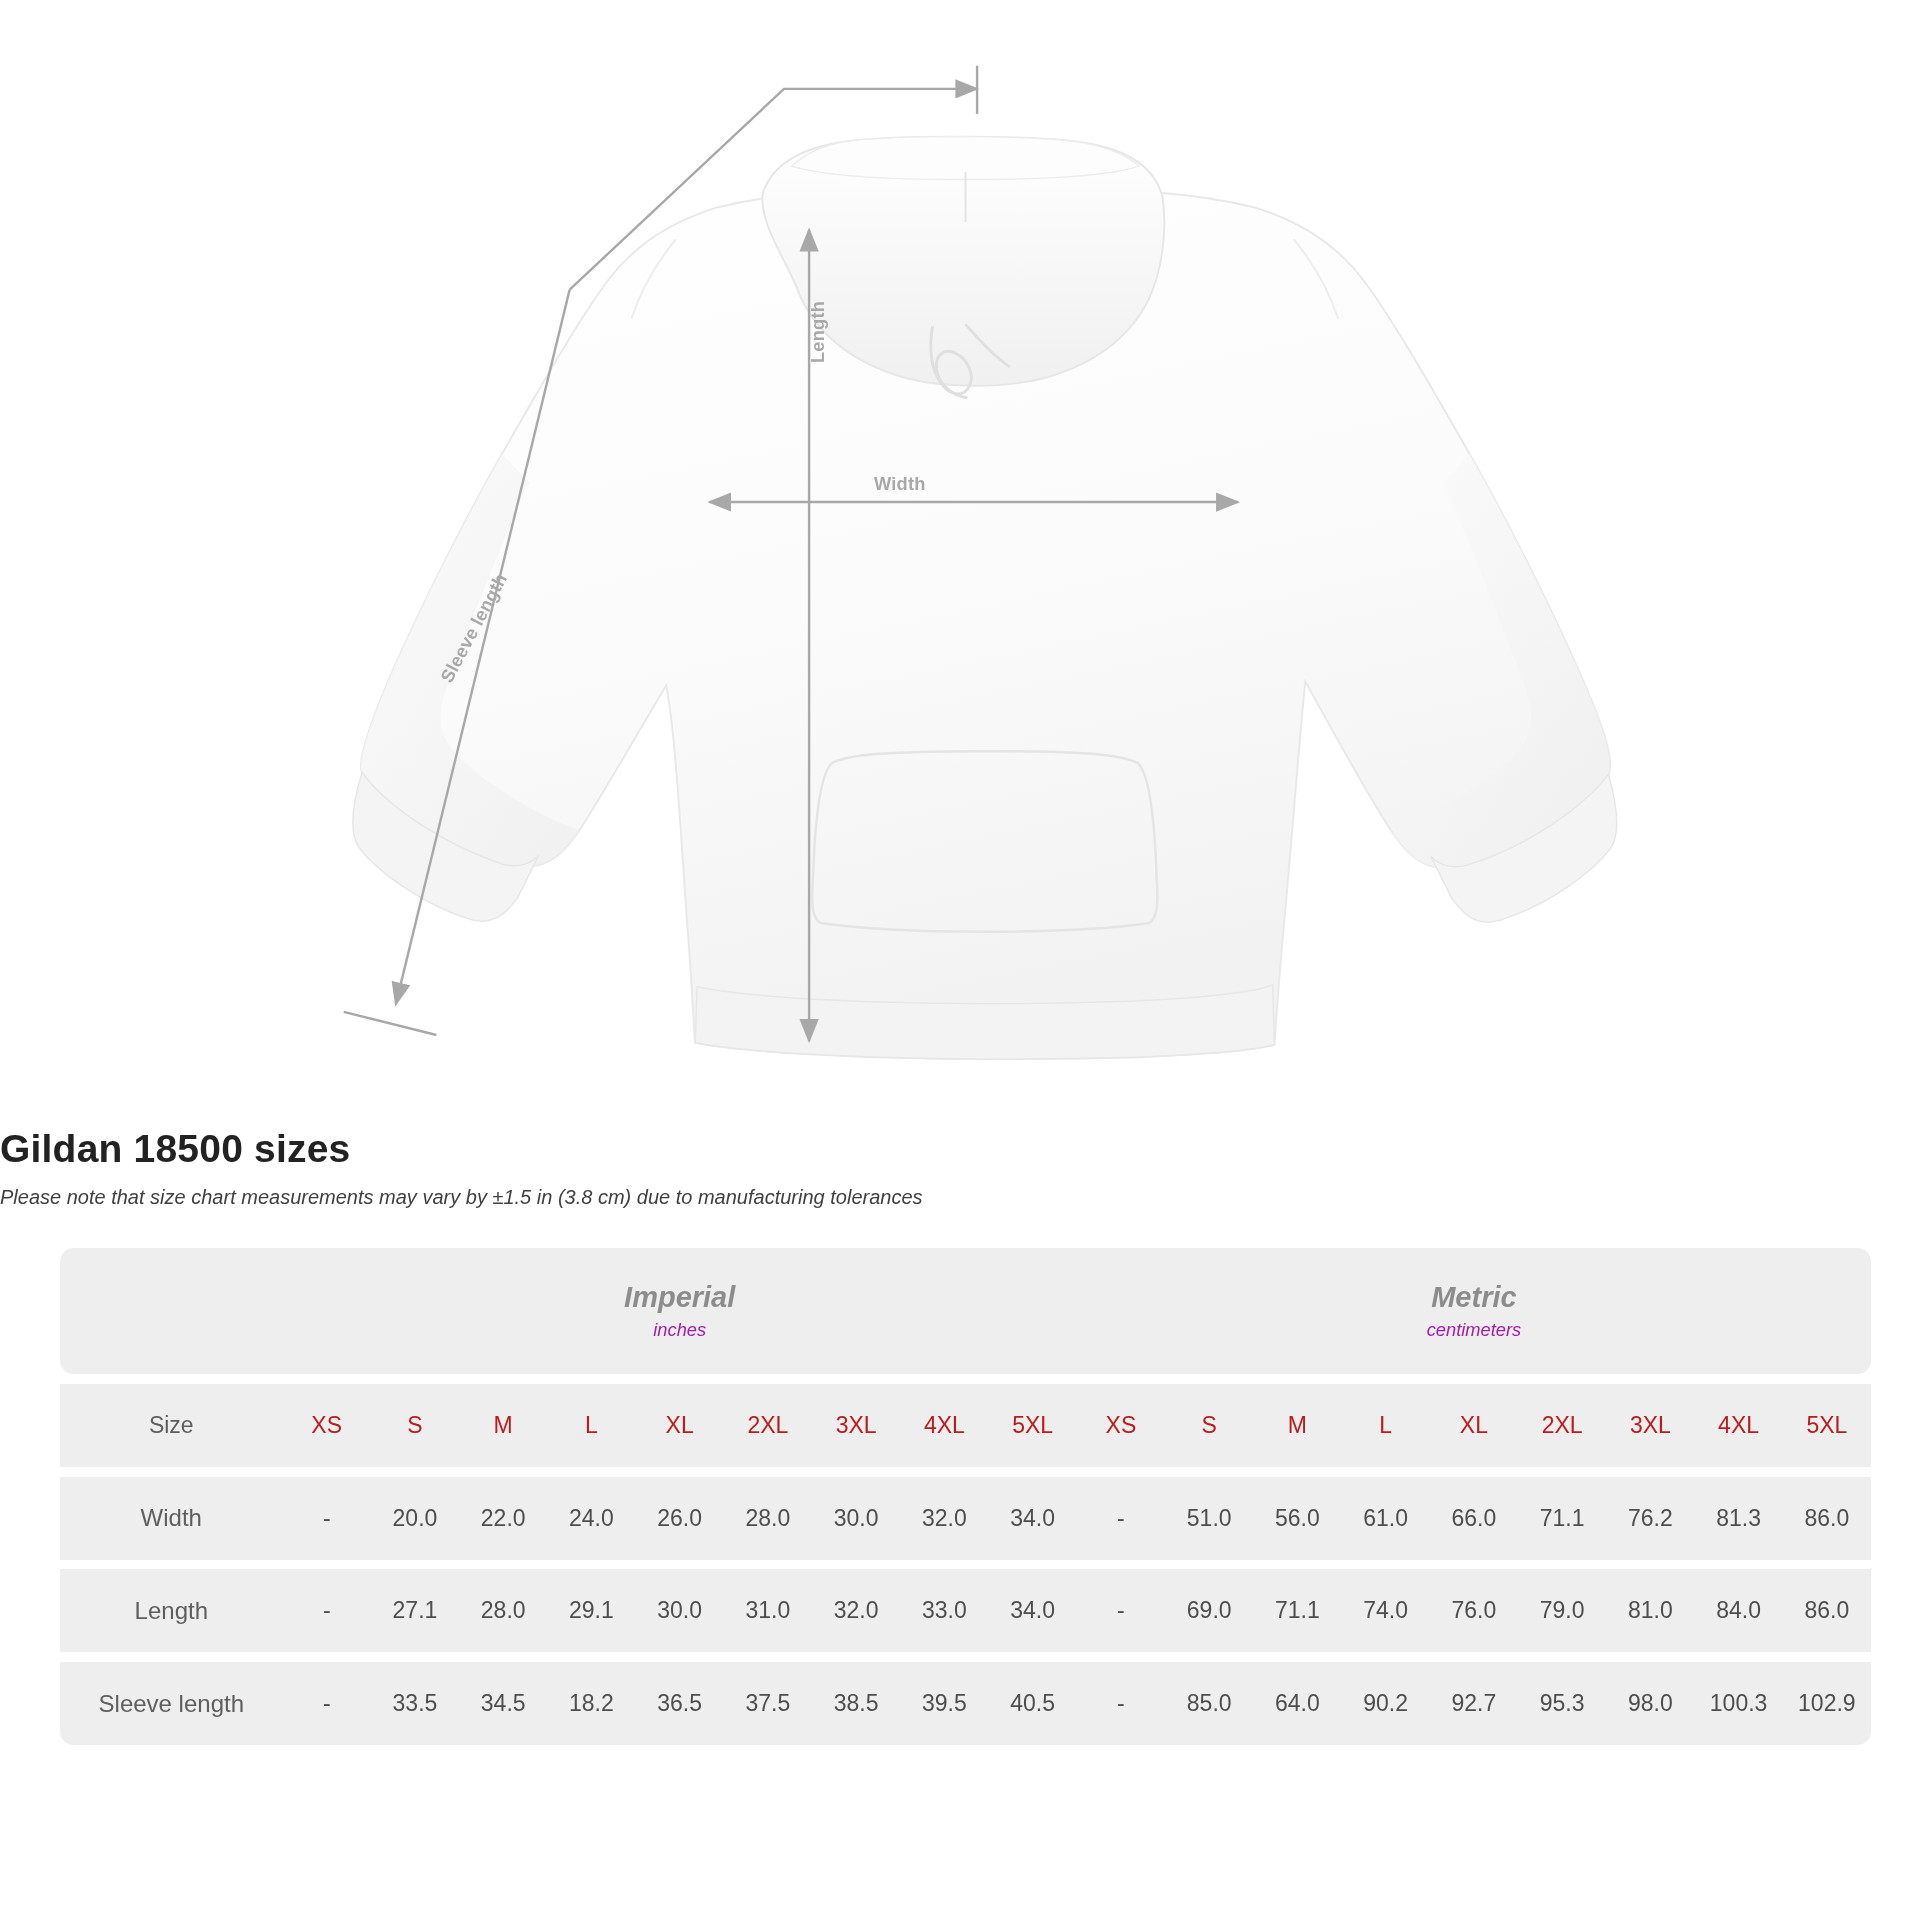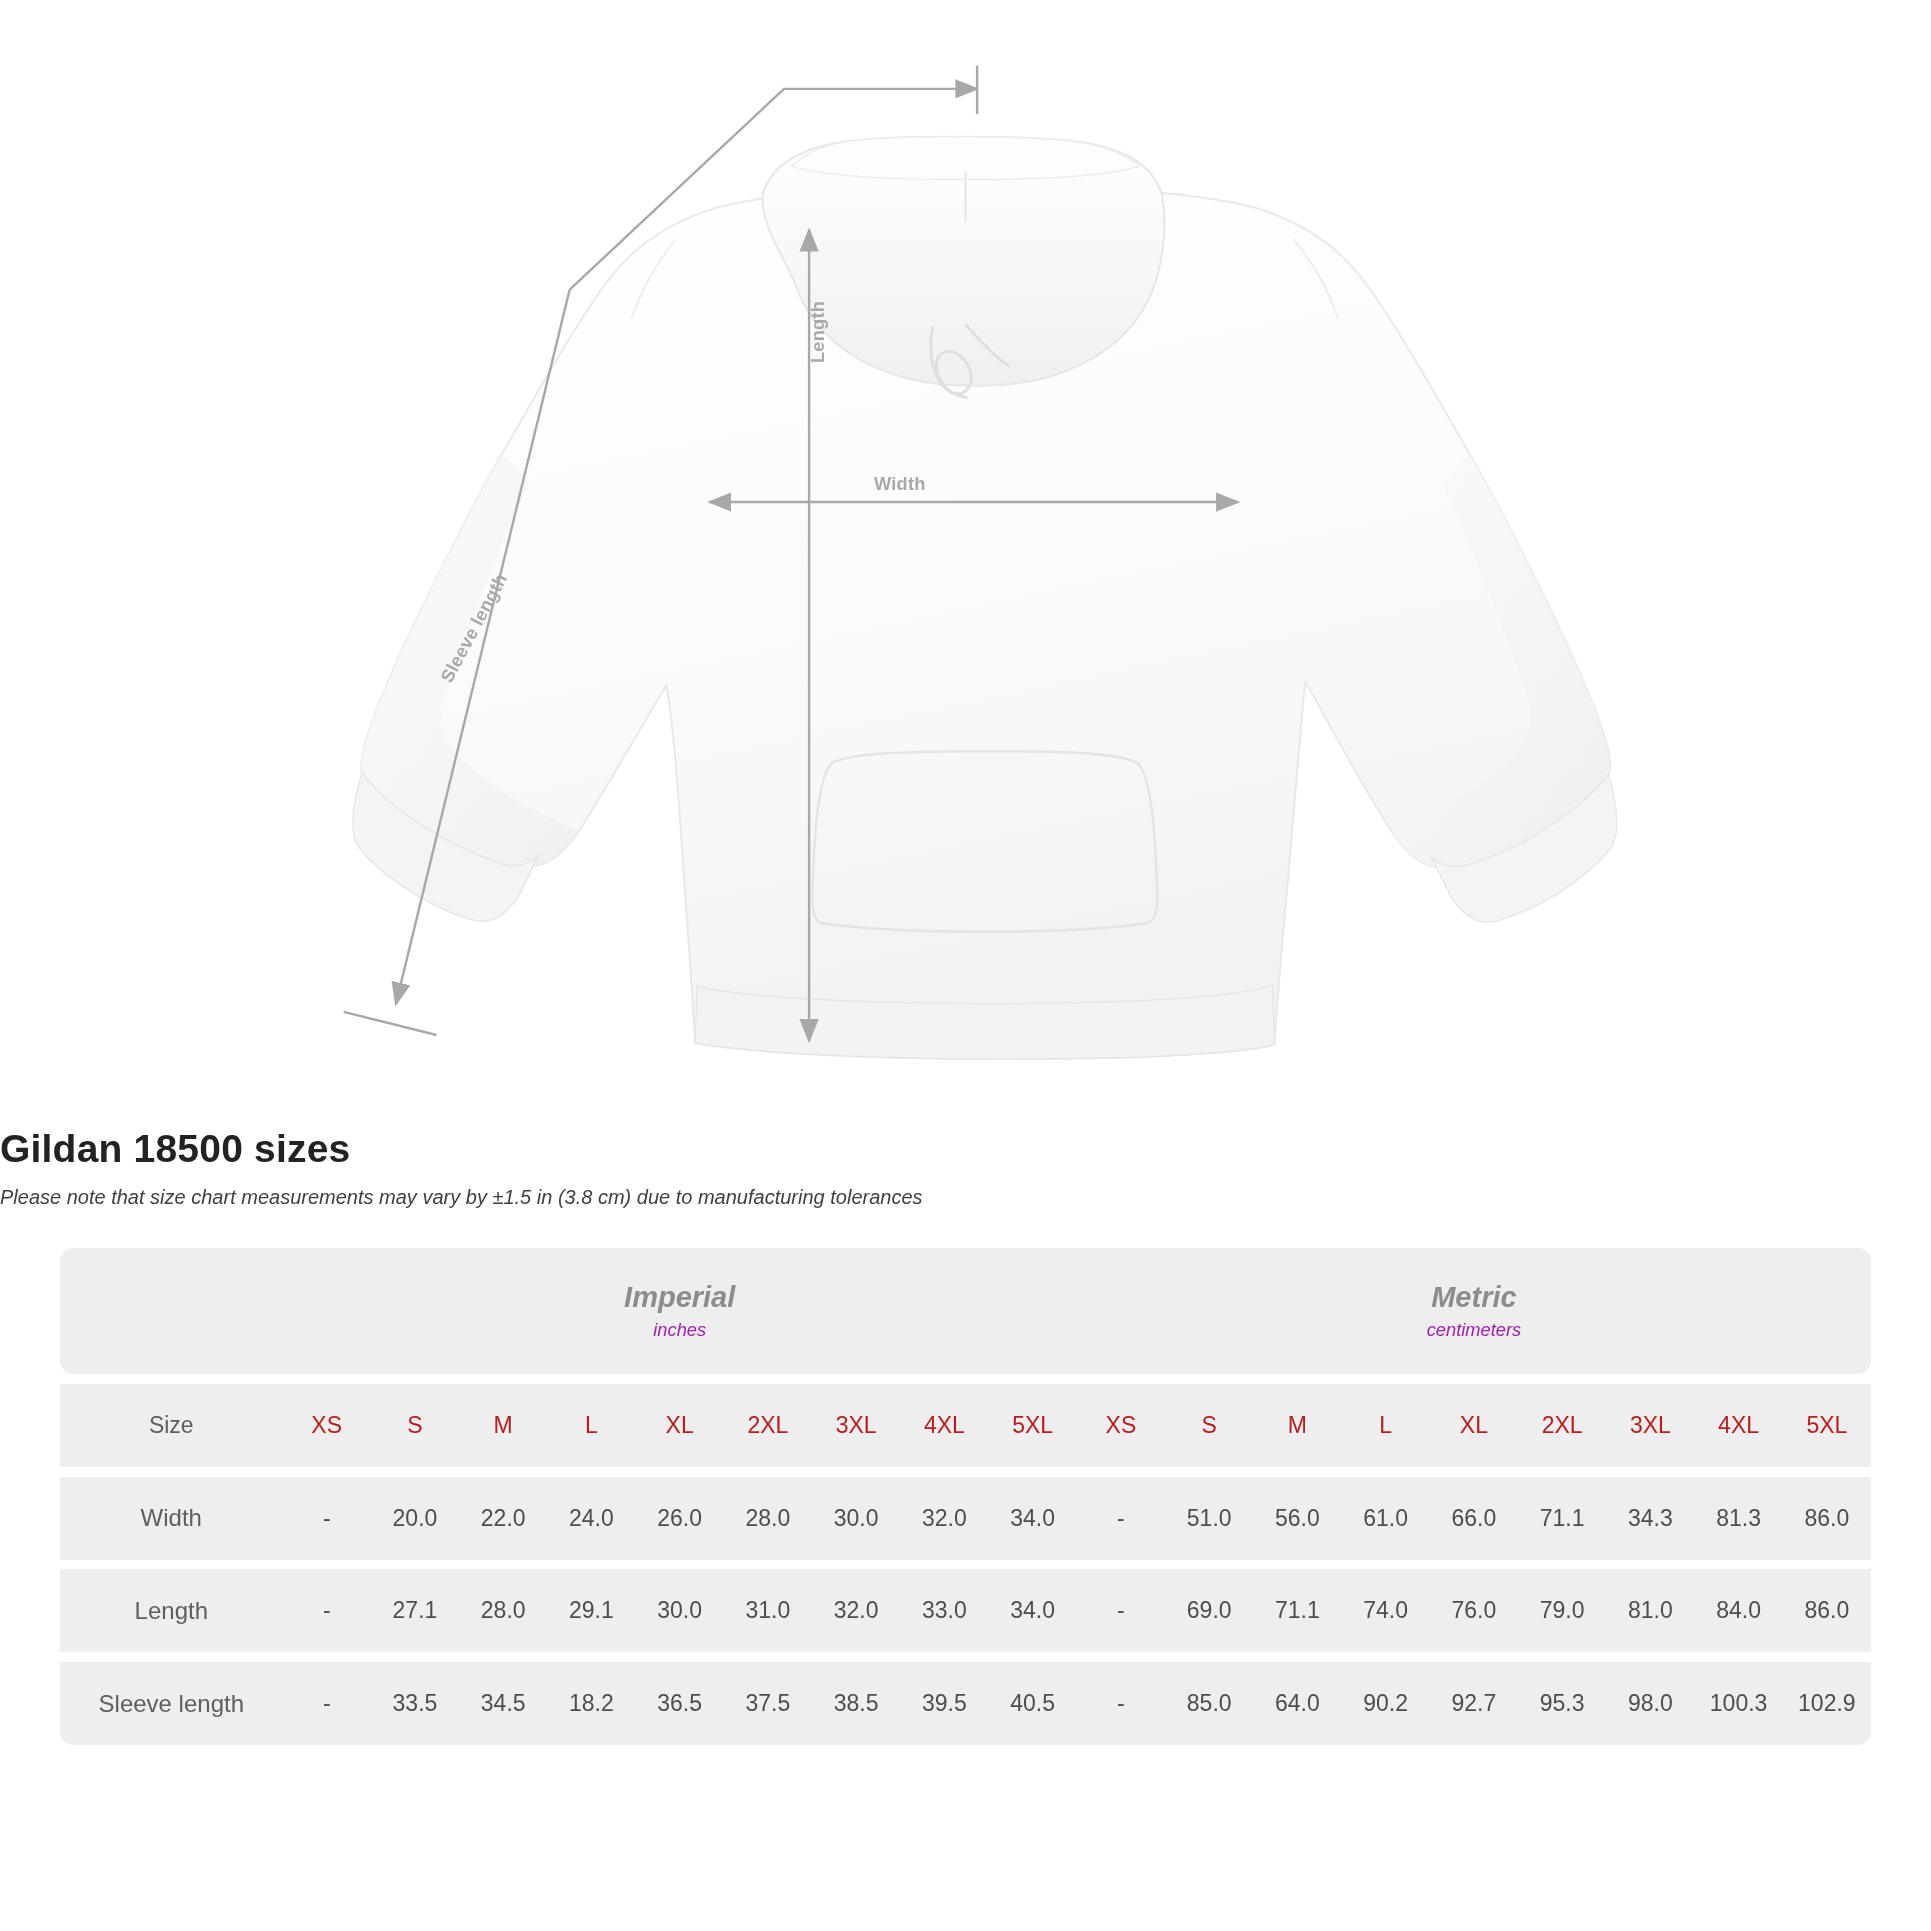--- a/index.html
+++ b/index.html
@@ -315,21 +315,21 @@
           <td class="vcell">28.0</td>
           <td class="vcell">30.0</td>
           <td class="vcell">32.0</td>
           <td class="vcell">34.0</td>
           <td class="vcell">-</td>
           <td class="vcell">51.0</td>
           <td class="vcell">56.0</td>
           <td class="vcell">61.0</td>
           <td class="vcell">66.0</td>
           <td class="vcell">71.1</td>
-          <td class="vcell">34.3</td>
+          <td class="vcell">76.2</td>
           <td class="vcell">81.3</td>
           <td class="vcell">86.0</td>
         </tr>
 
         <tr class="gap">
             <td colspan="19"></td>
           </tr>
 
         <tr class="data-row">
           <td class="rowlabel">Length</td>

